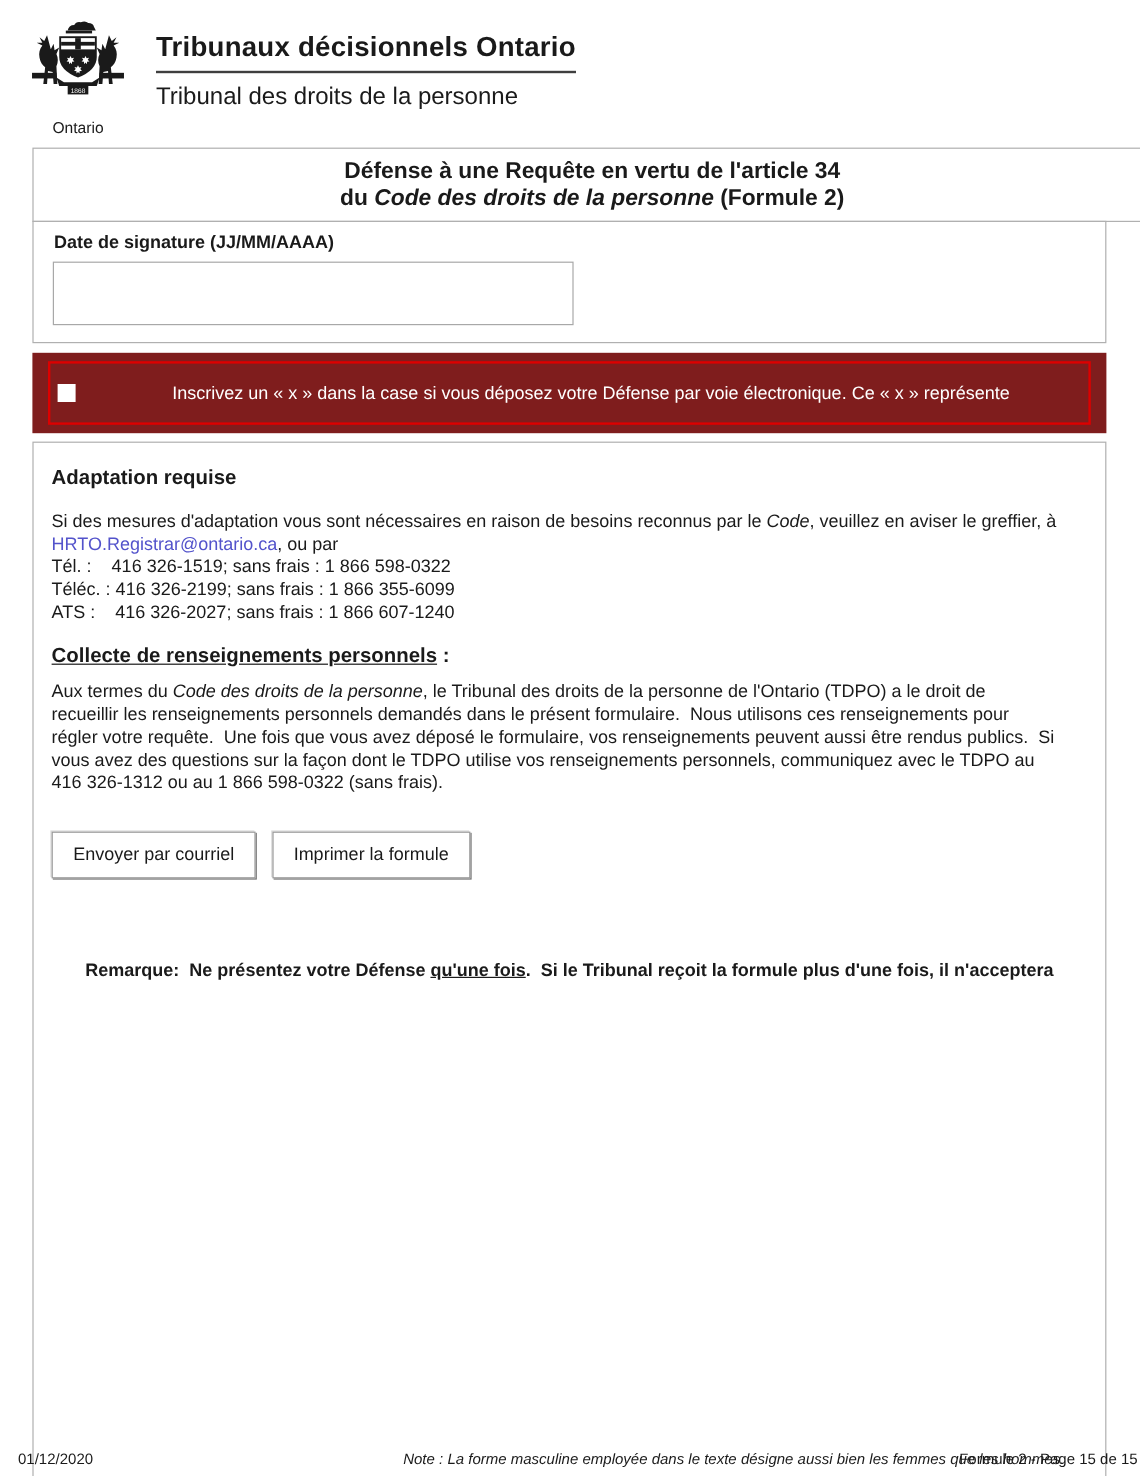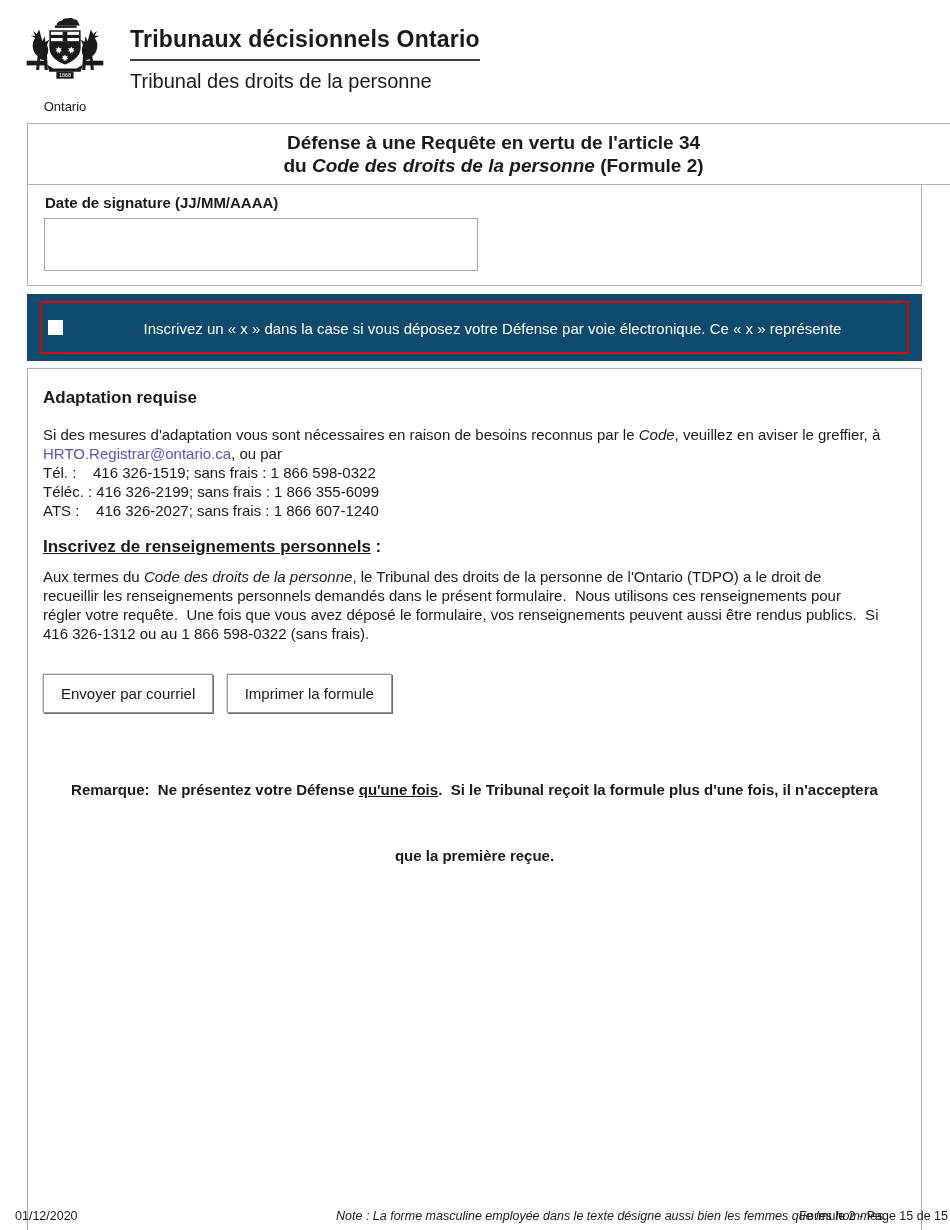--- a/index.html
+++ b/index.html
@@ -33,21 +33,21 @@
   }
   .date-label { position:absolute; left:17px; top:9px; font-size:15px; font-weight:bold; }
   .date-input {
     position:absolute; left:16px; top:33px; width:434px; height:53px;
     border:1px solid #a8a8a8; background:#fff; font:15px "Liberation Sans", sans-serif;
     padding:4px 6px; vertical-align:top;
   }
 
   
   .banner {
-    position:absolute; left:27px; top:294px; width:895px; height:67px; background:#0c4a6e;
+    position:absolute; left:27px; top:294px; width:895px; height:67px; background:#7f1d1d;
   }
   .banner-red {
     position:absolute; left:13px; right:13px; top:7px; bottom:7px;
     border:2px solid #dd0000;
   }
   .banner-checkbox {
     position:absolute; left:6px; top:50%; margin-top:-8px;
     width:15px; height:15px; background:#fff; border:0; cursor:pointer;
   }
   .banner-text {
@@ -150,35 +150,35 @@
 <div class="main-box">
 
   <div class="h2">Adaptation requise</div>
 
   <div class="bodyline"><span>Si des mesures d'adaptation vous sont nécessaires en raison de besoins reconnus par le </span><span class="italic">Code</span><span>, veuillez en aviser le greffier, à</span></div>
   <div class="bodyline"><a class="email-link">HRTO.Registrar@ontario.ca</a><span>, ou par</span></div>
   <div class="bodyline">Tél. :    416 326-1519; sans frais : 1 866 598-0322</div>
   <div class="bodyline">Téléc. : 416 326-2199; sans frais : 1 866 355-6099</div>
   <div class="bodyline">ATS :    416 326-2027; sans frais : 1 866 607-1240</div>
 
-  <div class="h3"><span class="u">Inscrivez de renseignements personnels</span><span> :</span></div>
+  <div class="h3"><span class="u">Collecte de renseignements personnels</span><span> :</span></div>
 
   <div class="bodyline"><span>Aux termes du </span><span class="italic">Code des droits de la personne</span><span>, le Tribunal des droits de la personne de l'Ontario (TDPO) a le droit de</span></div>
   <div class="bodyline">recueillir les renseignements personnels demandés dans le présent formulaire.  Nous utilisons ces renseignements pour</div>
   <div class="bodyline">régler votre requête.  Une fois que vous avez déposé le formulaire, vos renseignements peuvent aussi être rendus publics.  Si</div>
+  <div class="bodyline">vous avez des questions sur la façon dont le TDPO utilise vos renseignements personnels, communiquez avec le TDPO au</div>
   <div class="bodyline">416 326-1312 ou au 1 866 598-0322 (sans frais).</div>
 
   <div class="btn-row">
     <button class="form-btn">Envoyer par courriel</button>
     <button class="form-btn">Imprimer la formule</button>
   </div>
 
   <div class="remarque">
     <div><span>Remarque:  Ne présentez votre Défense </span><span class="u">qu'une fois</span><span>.  Si le Tribunal reçoit la formule plus d'une fois, il n'acceptera</span></div>
-    <div>que la première reçue.</div>
   </div>
 
 </div>
 
 <div class="footer">
   <span class="footer-date">01/12/2020</span>
   <span class="footer-note">Note : La forme masculine employée dans le texte désigne aussi bien les femmes que les hommes.</span>
   <span class="footer-page">Formule 2 - Page 15 de 15</span>
 </div>
 

